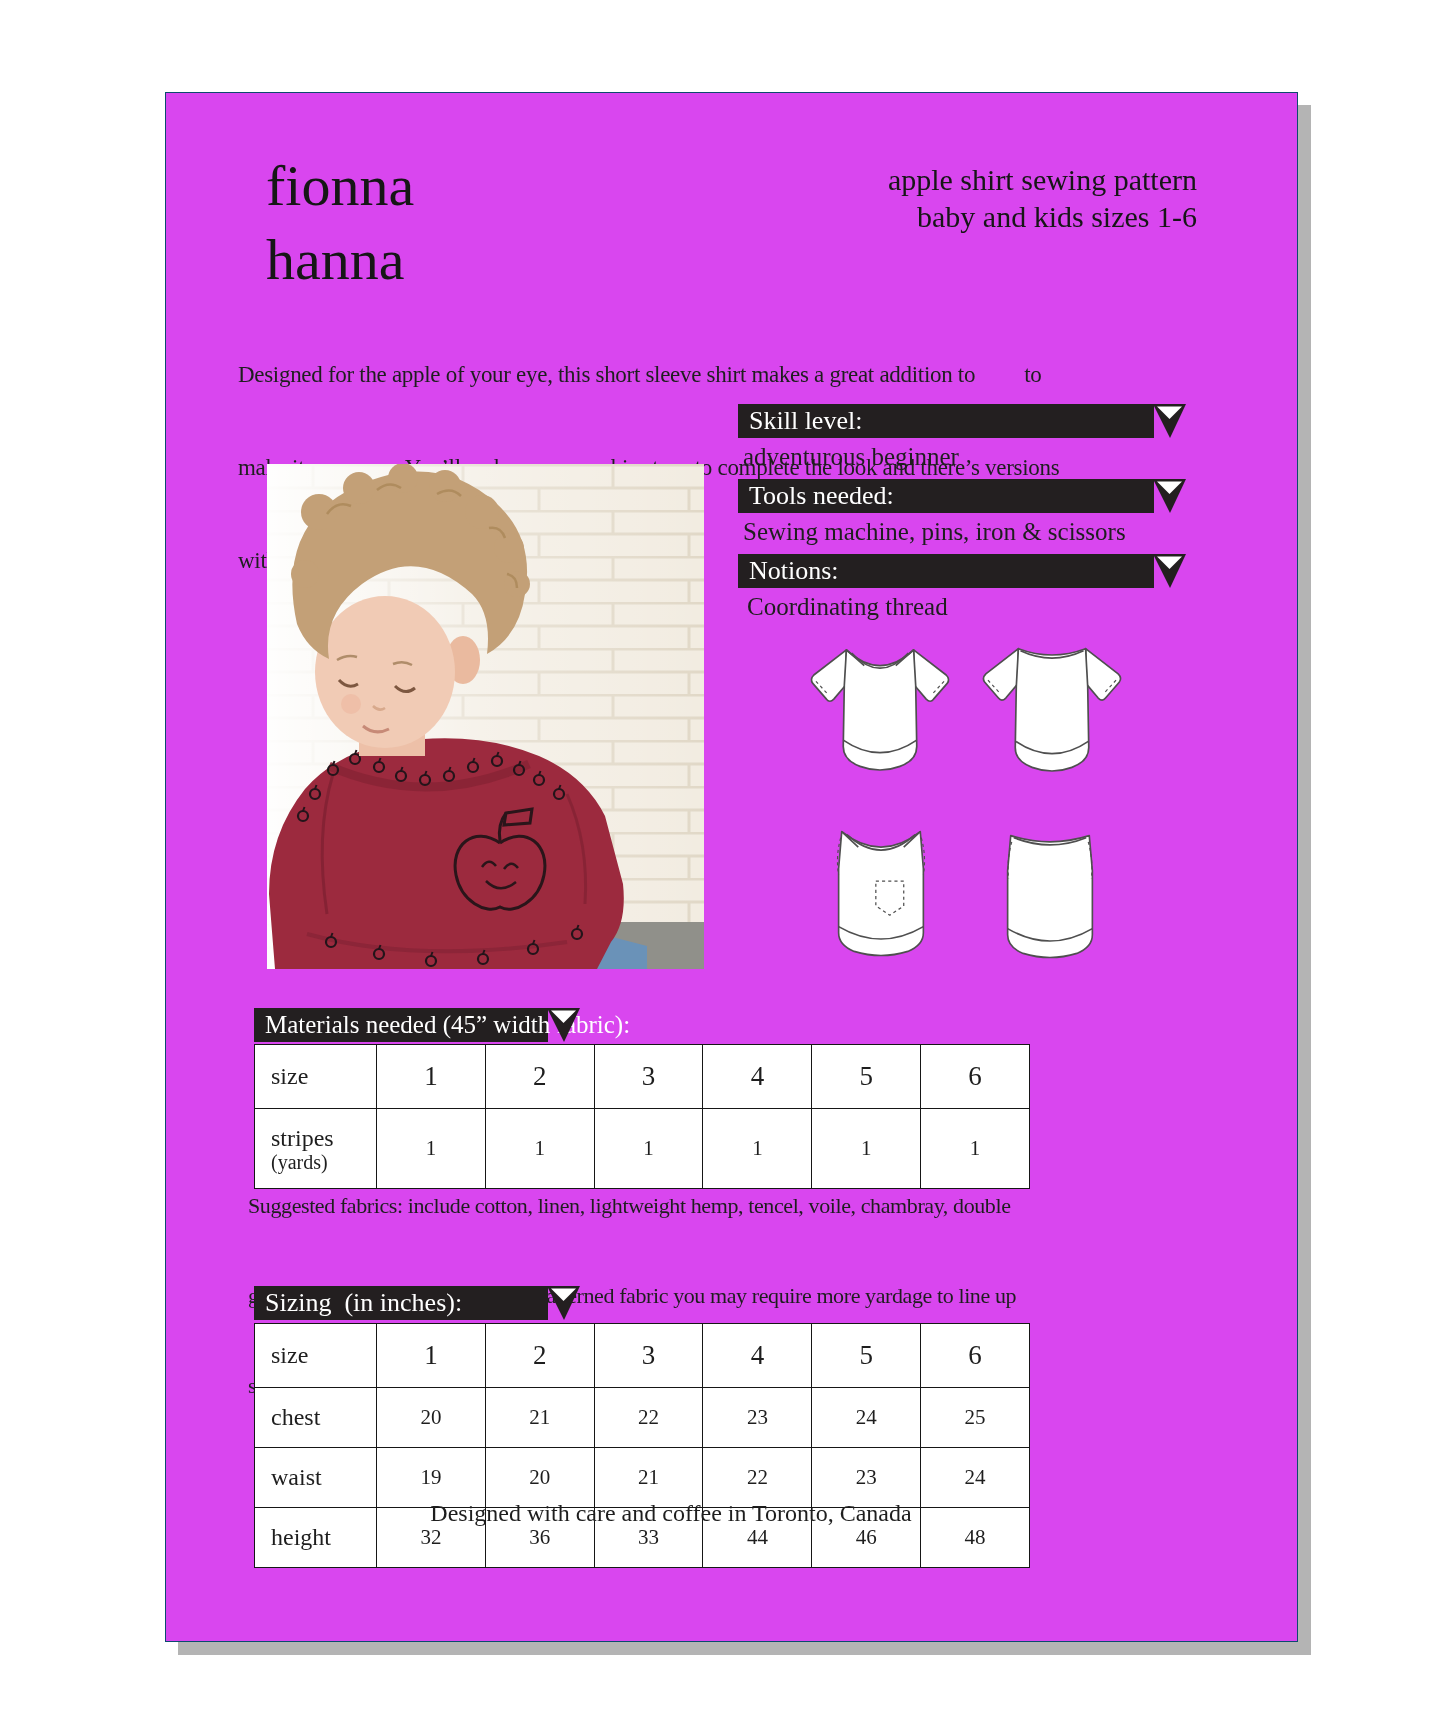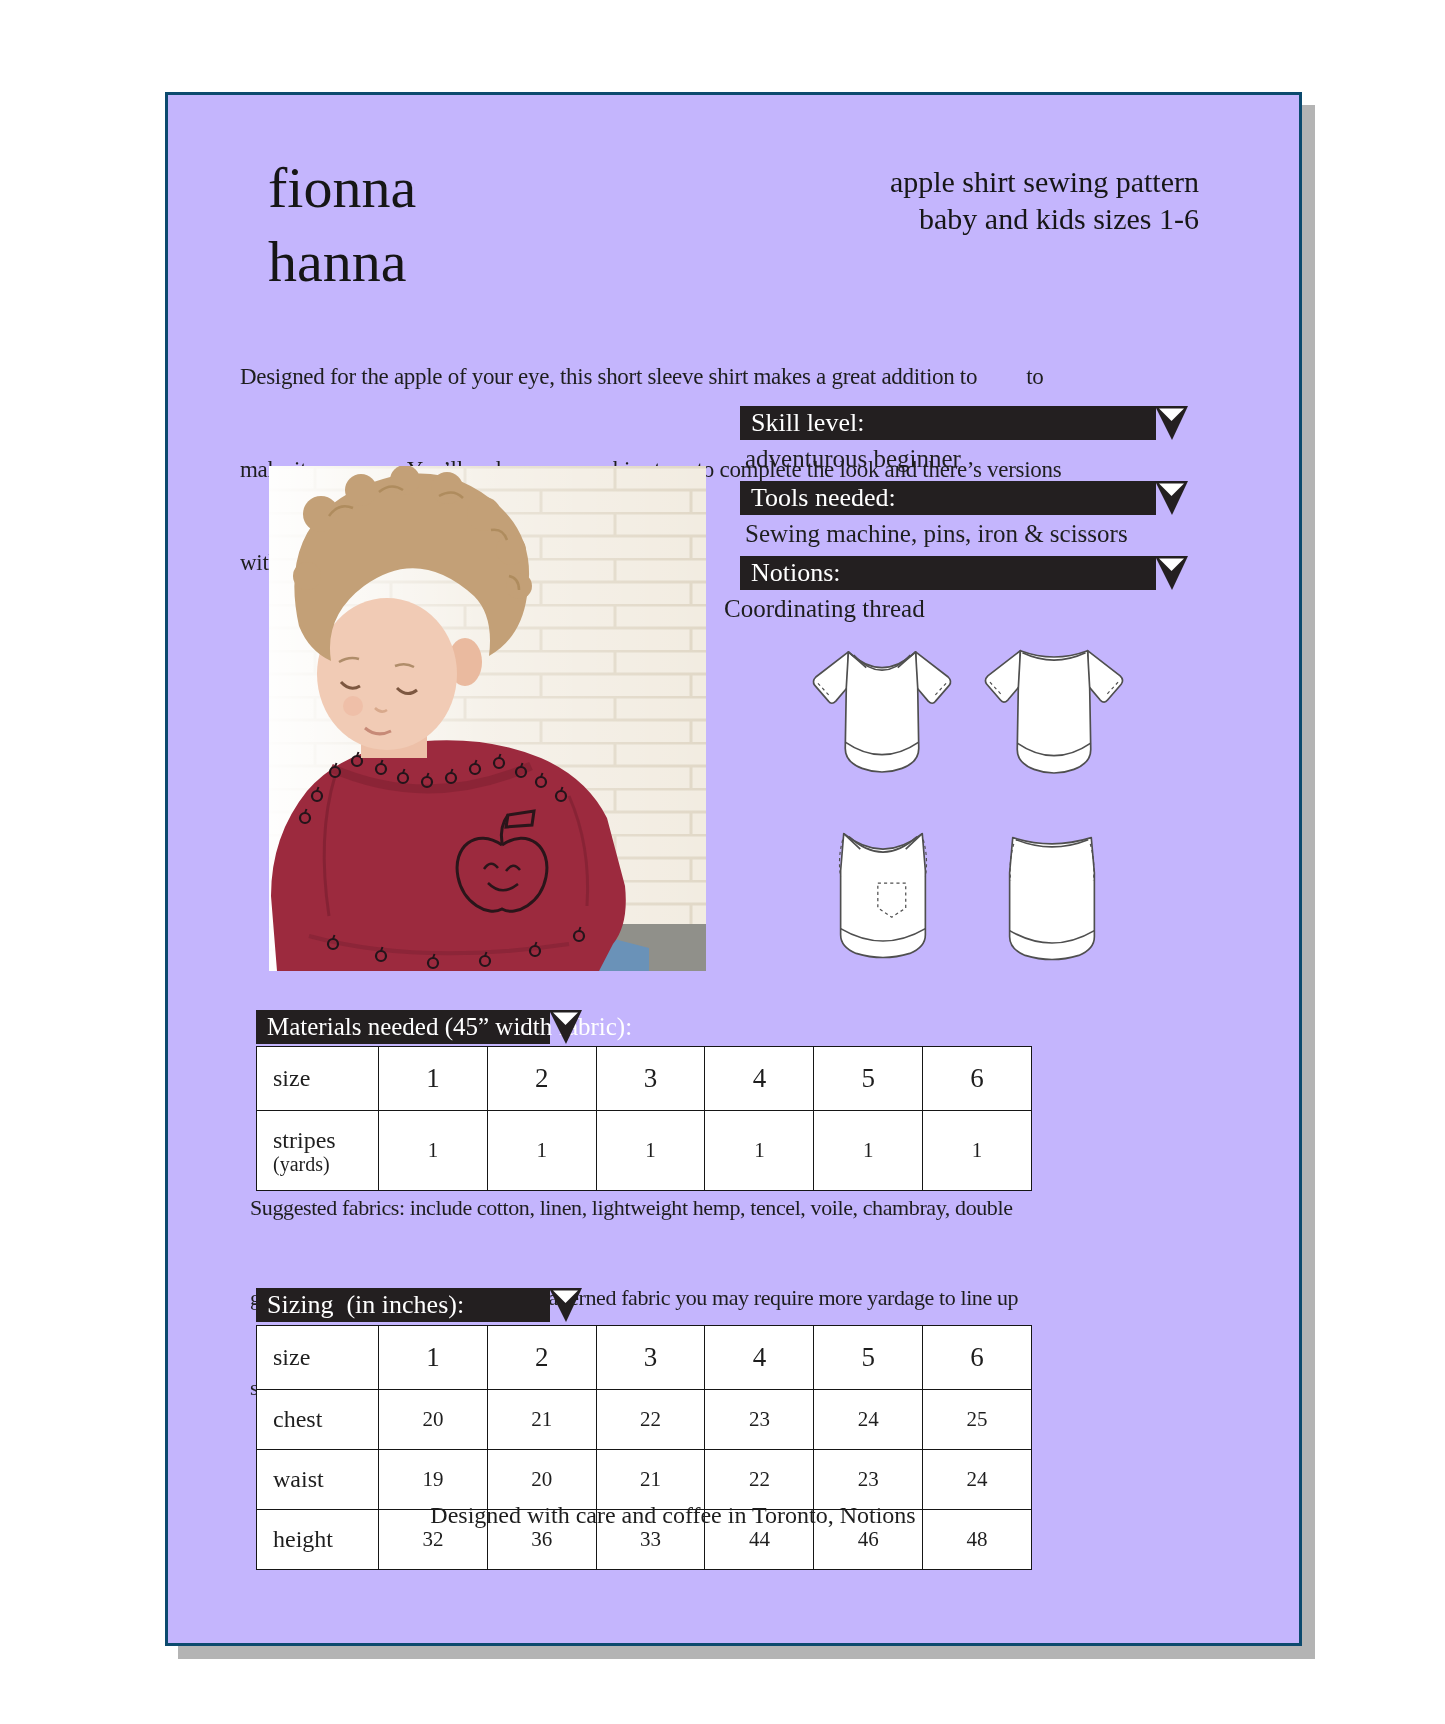--- a/index.html
+++ b/index.html
@@ -2,21 +2,21 @@
 <html><head>
 <meta charset="utf-8">
 <style>
   html,body{margin:0;padding:0;}
   body{
     width:1445px;height:1724px;background:#ffffff;position:relative;
     font-family:"Liberation Serif", serif;color:#1e1e1e;overflow:hidden;
   }
   .sheet{
     position:absolute;left:165px;top:92px;width:1131px;height:1548px;
-    background:#c4b5fd;border:3px solid #0c4a6e;box-shadow:13px 13px 0 #b4b4b4;
+    background:#d946ef;border:1px solid #0c4a6e;box-shadow:13px 13px 0 #b4b4b4;
   }
   .abs{position:absolute;}
   
   .logo{left:100px;top:56px;font-size:58px;line-height:74px;color:#161616;}
   .title{top:68px;right:100px;text-align:right;font-size:30px;line-height:37px;color:#161616;}
   
   .intro{left:72px;top:204px;font-size:23px;line-height:31px;letter-spacing:-0.3px;white-space:pre;}
   
   .banner{position:absolute;height:34px;background:#231f20;color:#ffffff;}
   .banner .blabel{display:block;padding:0 0 12px 11px;font-size:26px;line-height:33px;white-space:pre;}
@@ -73,21 +73,21 @@
   </div>
   <div class="detail" style="left:577px;top:424px;">Sewing machine, pins, iron &amp; scissors</div>
 
   <div class="banner" style="left:572px;top:461px;width:416px;">
     <span class="blabel">Notions:</span>
     <svg class="tail" viewBox="0 0 34 34">
         <polygon points="0,0 33,0 17,34" fill="#231f20"></polygon>
         <polygon points="4,2.5 29,2.5 16.5,15" fill="#ffffff"></polygon>
       </svg>
   </div>
-  <div class="detail" style="left:556px;top:499px;">Coordinating thread</div>
+  <div class="detail" style="left:581px;top:499px;">Coordinating thread</div>
 
   <div class="abs" style="left:101px;top:371px;width:437px;height:505px;overflow:hidden;">
     <svg width="437" height="505" viewBox="0 0 437 505">
       <defs>
         <pattern id="brick" width="150" height="46" patternUnits="userSpaceOnUse">
           <rect width="150" height="46" fill="#f2ece1"></rect>
           <path d="M0,1 H150 M0,24 H150 M46,1 V24 M122,24 V46" stroke="#e1d8c7" stroke-width="3" fill="none"></path>
         </pattern>
         <linearGradient id="glow" x1="0" y1="0" x2="1" y2="0">
           <stop offset="0" stop-color="#ffffff" stop-opacity="0.95"></stop>
@@ -313,16 +313,16 @@
       <td class="cell-val">36</td>
       <td class="cell-val">33</td>
       <td class="cell-val">44</td>
       <td class="cell-val">46</td>
       <td class="cell-val">48</td>
     </tr>
   </tbody>
     </table>
 
   <div class="abs footer">
-    <div>Designed with care and coffee in Toronto, Notions</div>
+    <div>Designed with care and coffee in Toronto, Canada</div>
   </div>
 
 </div>
 
 </body></html>

